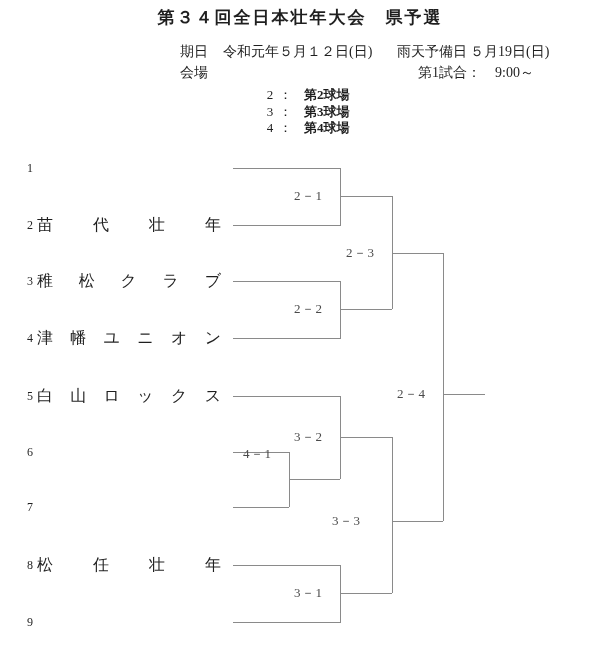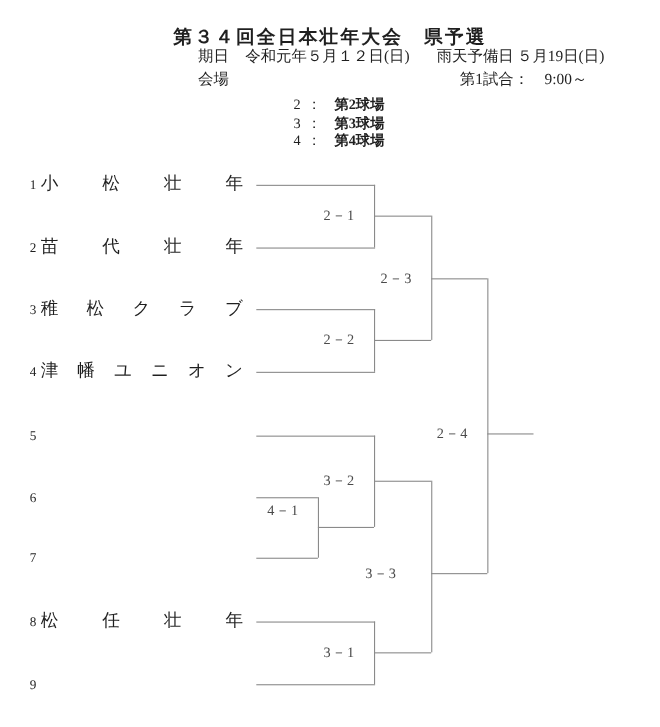--- a/index.html
+++ b/index.html
@@ -12,21 +12,21 @@
     position:relative;
     width:600px;height:661px;
     background:#ffffff;
     font-family:"Liberation Serif","DejaVu Serif",serif;
     color:var(--text);
     overflow:hidden;
   }
   .title{
     position:absolute;top:6px;left:0;width:100%;
     text-align:center;
-    font-size:17px;font-weight:bold;letter-spacing:2px;margin-top:16px;
+    font-size:17px;font-weight:bold;letter-spacing:2px;
   }
   .hdr{position:absolute;font-size:14px;white-space:nowrap;line-height:16px;}
   .hdr.bold{font-weight:bold;}
   .venue-row{position:absolute;left:263px;font-size:13px;white-space:nowrap;line-height:15px;}
   .venue-num{display:inline-block;width:14px;text-align:center;}
   .venue-colon{display:inline-block;margin:0 12px 0 2px;}
   .venue-name{font-weight:bold;}
   .team{position:absolute;left:0;width:232px;height:20px;line-height:20px;}
   .seed{position:absolute;left:19px;width:14px;text-align:right;font-size:12px;}
   .tname{
@@ -63,36 +63,36 @@
   </div>
   <div class="venue-row" style="top:104px">
     <span class="venue-num">3</span><span class="venue-colon">：</span><span class="venue-name">第3球場</span>
   </div>
   <div class="venue-row" style="top:120px">
     <span class="venue-num">4</span><span class="venue-colon">：</span><span class="venue-name">第4球場</span>
   </div>
 
   <div class="team" style="top:158px">
     <span class="seed">1</span>
-    <span class="tname">小松壮年</span>
   </div>
   <div class="team" style="top:215px">
     <span class="seed">2</span>
     <span class="tname">苗代壮年</span>
   </div>
   <div class="team" style="top:271px">
     <span class="seed">3</span>
     <span class="tname">稚松クラブ</span>
   </div>
   <div class="team" style="top:328px">
     <span class="seed">4</span>
     <span class="tname">津幡ユニオン</span>
   </div>
   <div class="team" style="top:386px">
     <span class="seed">5</span>
+    <span class="tname">白山ロックス</span>
   </div>
   <div class="team" style="top:442px">
     <span class="seed">6</span>
   </div>
   <div class="team" style="top:497px">
     <span class="seed">7</span>
   </div>
   <div class="team" style="top:555px">
     <span class="seed">8</span>
     <span class="tname">松任壮年</span>
@@ -125,19 +125,19 @@
   <div class="hline" style="left:289px;top:479px;width:51px"></div>
   <div class="hline" style="left:340px;top:437px;width:52px"></div>
   <div class="hline" style="left:340px;top:593px;width:52px"></div>
   <div class="hline" style="left:392px;top:253px;width:51px"></div>
   <div class="hline" style="left:392px;top:521px;width:51px"></div>
   <div class="hline" style="left:443px;top:394px;width:42px"></div>
 
   <div class="mlabel" style="left:294px;top:188px">2－1</div>
   <div class="mlabel" style="left:294px;top:301px">2－2</div>
   <div class="mlabel" style="left:346px;top:245px">2－3</div>
-  <div class="mlabel" style="left:243px;top:456px">4－1</div>
+  <div class="mlabel" style="left:243px;top:446px">4－1</div>
   <div class="mlabel" style="left:294px;top:429px">3－2</div>
   <div class="mlabel" style="left:294px;top:585px">3－1</div>
   <div class="mlabel" style="left:332px;top:513px">3－3</div>
   <div class="mlabel" style="left:397px;top:386px">2－4</div>
 
 </div>
 
 </body></html>

